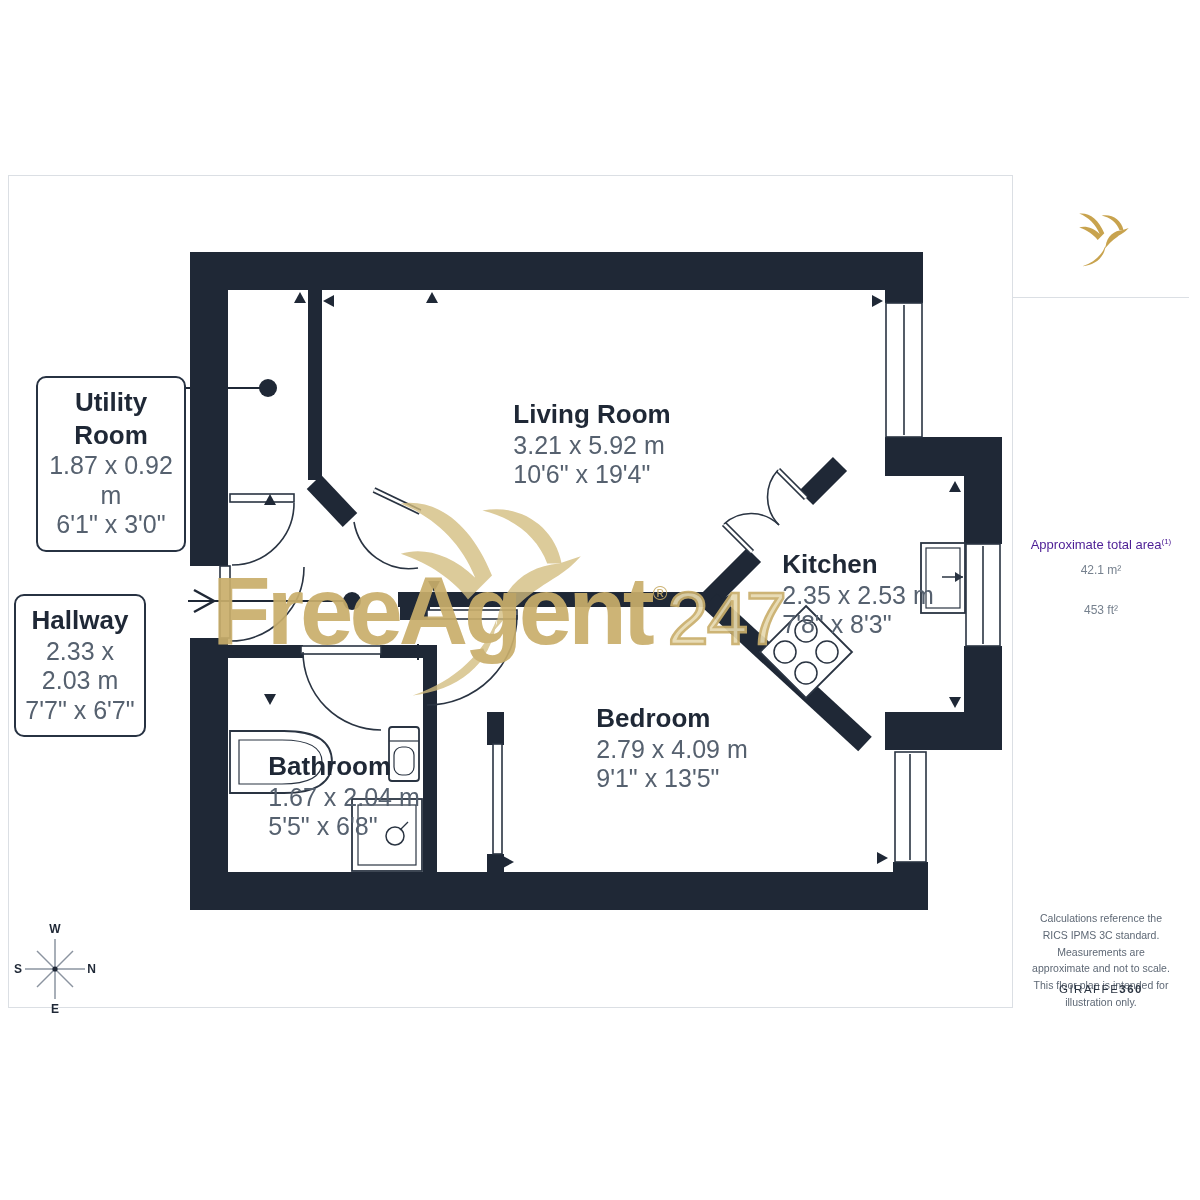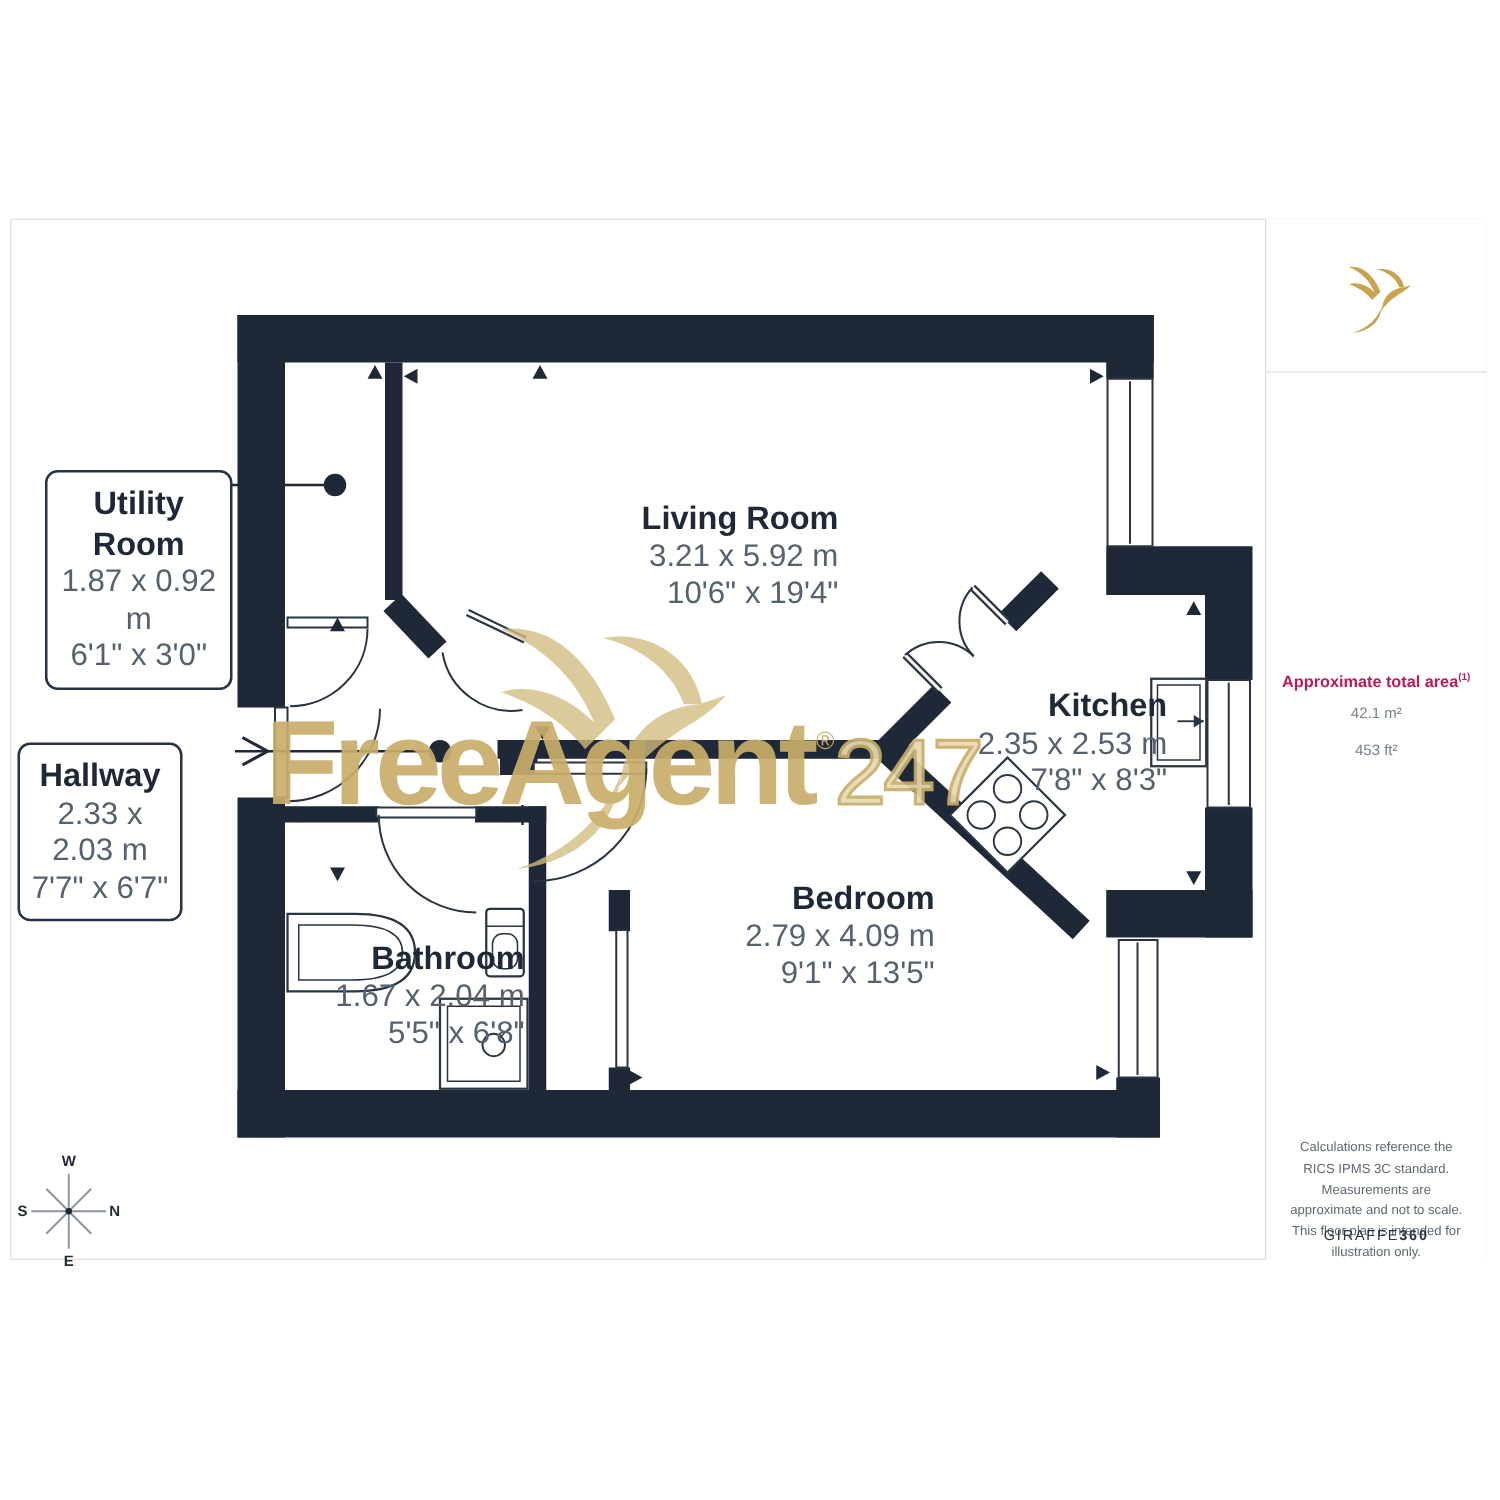--- a/index.html
+++ b/index.html
@@ -17,35 +17,35 @@
   .wm-text{position:absolute;left:0;top:0;white-space:nowrap;}
   .wm-brand{font-size:96px;font-weight:600;letter-spacing:-4px;color:#C9AE6B;}
   .wm-reg{font-size:20px;font-weight:400;color:#C9AE6B;vertical-align:44px;margin-left:2px;}
   .wm-suffix{font-size:74px;font-weight:400;color:#E7DAB0;-webkit-text-stroke:2.5px #C9AE6B;letter-spacing:-2px;}
   .wm-bird{position:absolute;left:148px;top:-96px;width:240px;height:250px;opacity:.85;}
   
   .roombox{
     position:absolute;background:#fff;border:2px solid #273242;border-radius:10px;
     text-align:center;padding:8px 6px 10px 6px;box-sizing:border-box;z-index:5;margin-top:38px;
   }
-  .rlabel{position:absolute;text-align:right;transform:translate(-50%,0);z-index:5;white-space:nowrap;}
+  .rlabel{position:absolute;text-align:left;transform:translate(-50%,0);z-index:5;white-space:nowrap;}
   .rname{font-size:26px;font-weight:700;color:#1F2836;line-height:1.25;}
   .rdim{font-size:25px;font-weight:400;color:#56616F;line-height:1.18;}
   
   .sidebar{
     position:absolute;left:1012px;top:175px;width:177px;height:833px;
     border-left:1px solid #DBDFE4;box-sizing:border-box;background:#fff;
   }
   .logo-cell{position:absolute;left:0;top:0;right:0;height:122px;border-bottom:1px solid #DBDFE4;
     display:flex;align-items:center;justify-content:center;}
   .area-cell{position:absolute;left:0;top:362px;right:0;text-align:center;}
-  .area-title{font-size:13px;font-weight:700;color:#be185d;}
+  .area-title{font-size:13px;font-weight:400;color:#4c1d95;}
   .area-title sup{font-size:8px;}
   .area-val{font-size:12px;color:#76818E;margin-top:11px;}
-  .area-val + .area-val{margin-top:16px;}
+  .area-val + .area-val{margin-top:26px;}
   .foot-cell{position:absolute;left:0;top:670px;right:0;height:47px;border-top:1px solid #DBDFE4;
     border-bottom:1px solid #DBDFE4;display:flex;align-items:center;justify-content:center;
     font-size:10.5px;color:#5E6875;text-align:center;box-sizing:border-box;padding:0 8px;}
   .legal-cell{position:absolute;left:0;top:717px;right:0;bottom:0;padding:18px 16px 0 16px;
     font-size:10.5px;color:#5E6875;line-height:1.6;text-align:center;}
   .brand-row{position:absolute;left:0;right:0;bottom:13px;text-align:center;
     font-size:11.5px;letter-spacing:1.5px;color:#2A3340;}
   .brand-row .b{font-weight:700;}
   
   .compass{position:absolute;left:14px;top:922px;width:82px;height:94px;z-index:4;}

